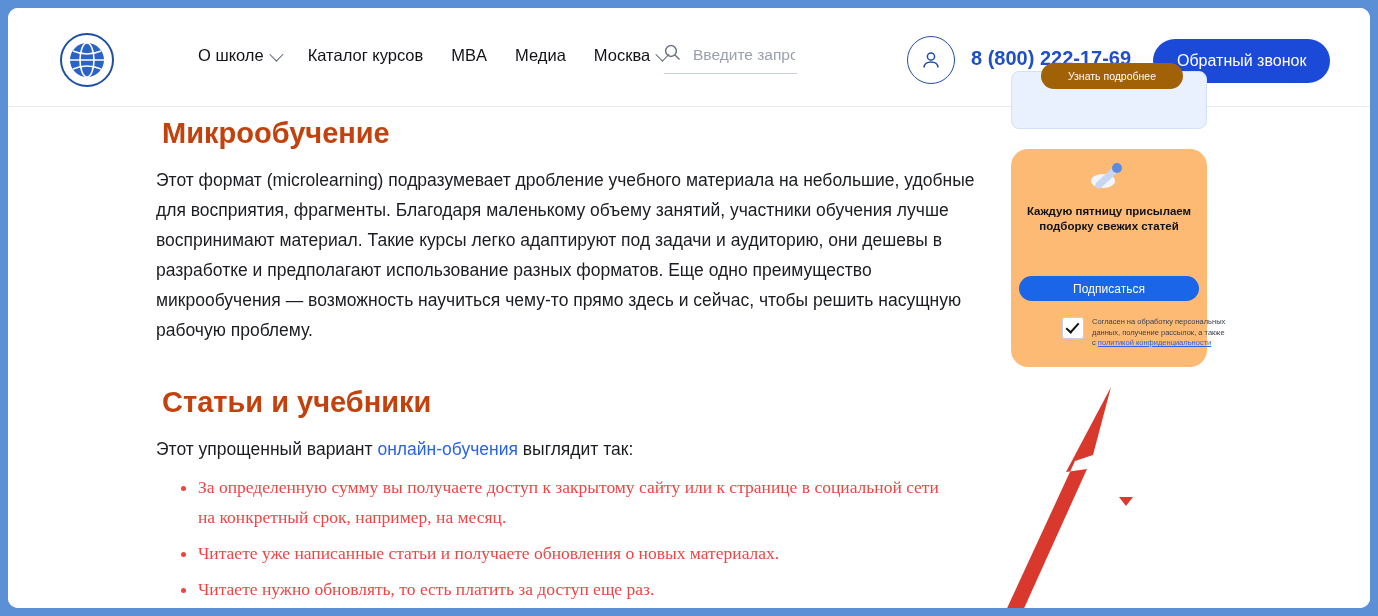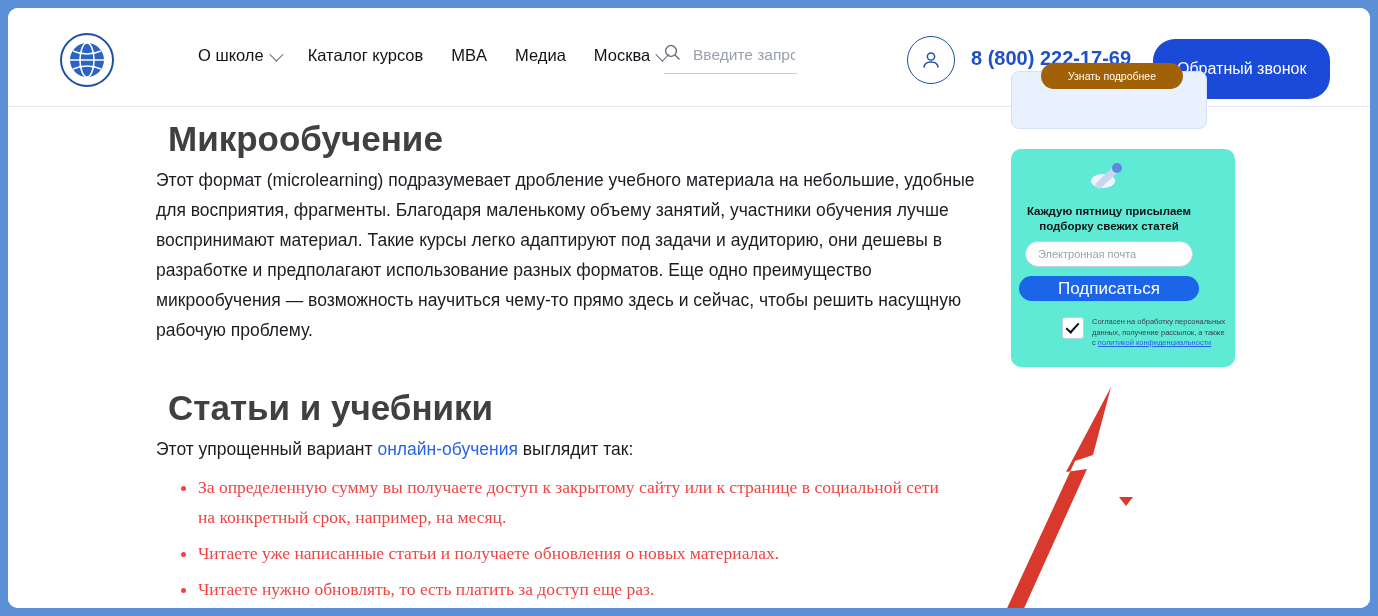--- a/index.html
+++ b/index.html
@@ -115,21 +115,21 @@
     font-weight: bold;
     color: #1f50c8;
     white-space: nowrap;
     cursor: pointer;
   }
   .callback-btn {
     position: absolute;
     left: 1145px;
     top: 31px;
     height: 44px;
-    padding: 8px 24px;
+    padding: 0 24px;
     border-radius: 22px;
     background: #1b49d8;
     color: #ffffff;
     font-size: 16px;
     display: flex;
     align-items: center;
     justify-content: center;
     cursor: pointer;
     white-space: nowrap;
   }
@@ -142,24 +142,24 @@
     height: 501px;
     background: #ffffff;
   }
   .article {
     position: absolute;
     left: 148px;
     top: 0;
     width: 830px;
   }
   h2.sec-title {
-    margin: 12px;
-    font-size: 35px;
+    margin: 6px;
+    font-size: 29px;
     line-height: 34px;
-    color: #404040;
+    color: #c2410c;
     font-weight: bold;
   }
   .t1 { position:absolute; left:0; top:3px; }
   .para {
     position: absolute;
     left: 0;
     top: 58px;
     width: 820px;
     margin: 0;
     font-size: 17.5px;
@@ -220,24 +220,24 @@
     font-size: 10.5px;
     display: flex;
     align-items: center;
     justify-content: center;
     cursor: pointer;
   }
   .sub-card {
     position: absolute;
     left: 0;
     top: 42px;
-    width: 224px;
+    width: 196px;
     height: 218px;
-    background: #5eead4;
-    border-radius: 10px;
+    background: #fdba74;
+    border-radius: 17px;
     box-sizing: border-box;
     padding: 0 10px;
   }
   .sub-icon {
     position: absolute;
     left: 78px;
     top: 12px;
     width: 40px;
     height: 34px;
   }
@@ -271,21 +271,21 @@
   .sub-input::placeholder { color:#9aa1ae; }
   .sub-btn {
     position: absolute;
     left: 8px;
     top: 127px;
     width: 180px;
     height: 25px;
     border-radius: 13px;
     background: #1b66e8;
     color: #ffffff;
-    font-size: 17px;
+    font-size: 12px;
     display: flex;
     align-items: center;
     justify-content: center;
     cursor: pointer;
     text-align: right;
   }
   .consent {
     position: absolute;
     left: 22px;
     top: 168px;
@@ -429,21 +429,20 @@
 
       <div class="sub-card">
         <div class="sub-icon">
           <svg width="40" height="34" viewBox="0 0 40 34" aria-hidden="true">
             <ellipse cx="14" cy="20" rx="12" ry="7" fill="#f1f5ff"></ellipse>
             <path d="M10 24 L26 9" stroke="#c9d6ef" stroke-width="7" stroke-linecap="round" fill="none"></path>
             <circle cx="28" cy="7" r="5" fill="#5b8ae0"></circle>
           </svg>
         </div>
         <div class="sub-title">Каждую пятницу присылаем подборку свежих статей</div>
-        <input class="sub-input" type="text" placeholder="Электронная почта" style="">
         <div class="sub-btn">Подписаться</div>
         <div class="consent">
           <div class="checkbox"></div>
           <div class="consent-text">
             <span>Согласен на обработку персональных данных, получение рассылок, а также с </span><a href="#">политикой конфиденциальности</a>
           </div>
         </div>
       </div>
 
       <div class="scroll-marker"></div>

